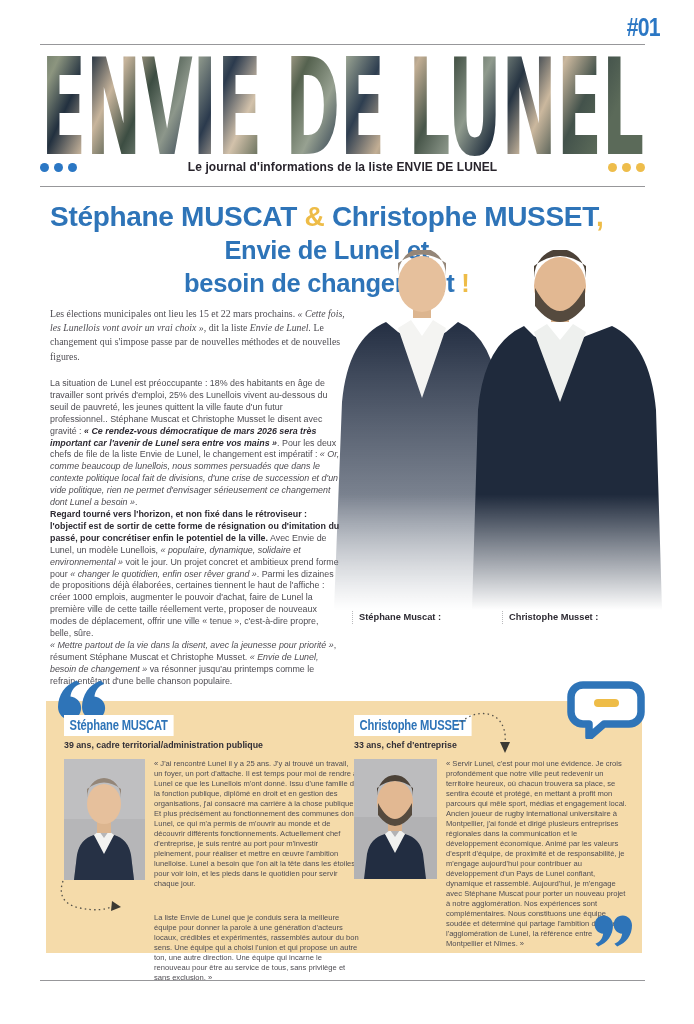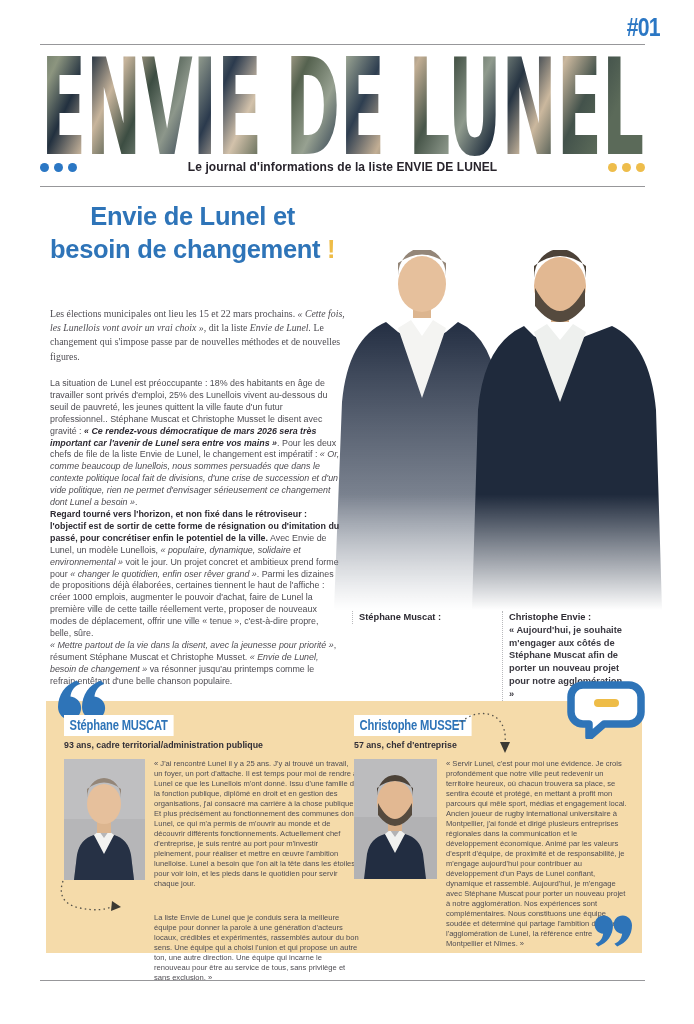--- a/index.html
+++ b/index.html
@@ -118,20 +118,25 @@
     <div class="tagline-text">Le journal d'informations de la liste ENVIE DE LUNEL</div>
     <div class="dots">
       <span class="dot yellow"></span>
         <span class="dot yellow"></span>
         <span class="dot yellow"></span>
     </div>
   </div>
   <div class="rule" id="rule-2"></div>
 
   <div id="headline">
+    <div class="hl1">
+      <span>Stéphane MUSCAT</span>
+      <span class="yellow">&amp;</span>
+      <span>Christophe MUSSET</span><span class="yellow">,</span>
+    </div>
     <div class="hl2">Envie de Lunel et</div>
     <div class="hl2">
       <span>besoin de changement</span>
       <span class="yellow">!</span>
     </div>
   </div>
 
   <p id="intro"><span>Les élections municipales ont lieu les 15 et 22 mars prochains. </span><span class="i">« Cette fois, les Lunellois vont avoir un vrai choix »</span><span>, dit la liste </span><span class="i">Envie de Lunel.</span><span> Le changement qui s'impose passe par de nouvelles méthodes et de nouvelles figures.</span></p>
 
   <svg id="men-photo" viewBox="0 0 340 360" aria-hidden="true">
@@ -172,62 +177,61 @@
   <div id="article">
     <p><span>La situation de Lunel est préoccupante : 18% des habitants en âge de travailler sont privés d'emploi, 25% des Lunellois vivent au-dessous du seuil de pauvreté, les jeunes quittent la ville faute d'un futur professionnel.. Stéphane Muscat et Christophe Musset le disent avec gravité : </span><span class="bi">« Ce rendez-vous démocratique de mars 2026 sera très important car l'avenir de Lunel sera entre vos mains »</span><span>. Pour les deux chefs de file de la liste Envie de Lunel, le changement est impératif : </span><span class="i">« Or, comme beaucoup de lunellois, nous sommes persuadés que dans le contexte politique local fait de divisions, d'une crise de succession et d'un vide politique, rien ne permet d'envisager sérieusement ce changement dont Lunel a besoin »</span><span>.</span></p>
     <p><span class="b">Regard tourné vers l'horizon, et non fixé dans le rétroviseur : l'objectif est de sortir de cette forme de résignation ou d'imitation du passé, pour concrétiser enfin le potentiel de la ville.</span><span> Avec Envie de Lunel, un modèle Lunellois, </span><span class="i">« populaire, dynamique, solidaire et environnemental »</span><span> voit le jour. Un projet concret et ambitieux prend forme pour </span><span class="i">« changer le quotidien, enfin oser rêver grand »</span><span>. Parmi les dizaines de propositions déjà élaborées, certaines tiennent le haut de l'affiche : créer 1000 emplois, augmenter le pouvoir d'achat, faire de Lunel la première ville de cette taille réellement verte, proposer de nouveaux modes de déplacement, offrir une ville « tenue », c'est-à-dire propre, belle, sûre.</span></p>
     <p><span class="i">« Mettre partout de la vie dans la disent, avec la jeunesse pour priorité »</span><span>, résument Stéphane Muscat et Christophe Musset. </span><span class="i">« Envie de Lunel, besoin de changement »</span><span> va résonner jusqu'au printemps comme le refrain entêtant d'une belle chanson populaire.</span></p>
   </div>
 
   <div class="caption" id="caption-stephane">
     <div class="cap-name">Stéphane Muscat :</div>
   </div>
   <div class="caption" id="caption-christophe">
-    <div class="cap-name">Christophe Envie :</div>
-    <div class="cap-text">« Aujourd'hui, je souhaite m'engager aux côtés de Stéphane Muscat afin de porter un nouveau projet pour notre agglomération. »</div>
+    <div class="cap-name">Christophe Musset :</div>
   </div>
 
   <section id="panel">
 
     <svg class="deco" id="quote-open" width="48" height="42" viewBox="0 0 54 44" aria-hidden="true">
       <g fill="#2e74b8">
         <path d="M21,0 C8,5 0,16 0,30 c0,8 6,14 13,14 c8,0 13,-6 13,-13 c0,-7 -5,-12 -12,-13 c1,-7 5,-12 11,-14 Z"></path>
         <path d="M49,0 C36,5 28,16 28,30 c0,8 6,14 13,14 c8,0 13,-6 13,-13 c0,-7 -5,-12 -12,-13 c1,-7 5,-12 11,-14 Z" transform="translate(-1,0)"></path>
       </g>
     </svg>
 
     <svg class="deco" id="bubble-icon" width="80" height="58" viewBox="0 0 80 58" aria-hidden="true">
       <path d="M17,4 h46 a12,12 0 0 1 12,12 v15 a12,12 0 0 1 -12,12 h-25 l-15,13 v-13 h-6 a12,12 0 0 1 -12,-12 v-15 a12,12 0 0 1 12,-12 z" fill="#ffffff" stroke="#2e74b8" stroke-width="7.5" stroke-linejoin="round"></path>
       <rect x="28" y="18" width="25" height="8" rx="4" fill="#eebc47"></rect>
     </svg>
 
     <div class="profile" id="profile-stephane">
       <div class="chip">Stéphane MUSCAT</div>
-      <div class="prof-sub">93 ans, cadre territorial/administration publique</div>
+      <div class="prof-sub">39 ans, cadre territorial/administration publique</div>
       <div class="prof-row">
         <svg class="portrait" width="81" height="121" viewBox="0 0 81 121" aria-hidden="true">
           <rect width="81" height="121" fill="#b6b6b8"></rect>
           <rect width="81" height="60" fill="#bfbfc1"></rect>
           <path d="M10,121 L13,96 Q16,80 30,76 L40,88 L50,76 Q64,80 67,96 L70,121 Z" fill="#26314566"></path>
           <path d="M10,121 L13,96 Q16,80 30,76 L40,88 L50,76 Q64,80 67,96 L70,121 Z" fill="#263145"></path>
           <path d="M30,76 L40,95 L50,76 L45,72 L40,79 L35,72 Z" fill="#f3f3f1"></path>
           <rect x="33" y="60" width="14" height="14" fill="#dcb58f"></rect>
           <ellipse cx="40" cy="45" rx="17" ry="20" fill="#e6c09c"></ellipse>
           <path d="M23,39 A17,20 0 0 1 57,39 L57,30 Q40,17 23,30 Z" fill="#948678"></path>
         </svg>
         <div class="prof-text">
           <p>« J'ai rencontré Lunel il y a 25 ans. J'y ai trouvé un travail, un foyer, un port d'attache. Il est temps pour moi de rendre à Lunel ce que les Lunellois m'ont donné. Issu d'une famille de la fonction publique, diplômé en droit et en gestion des organisations, j'ai consacré ma carrière à la chose publique. Et plus précisément au fonctionnement des communes dont Lunel, ce qui m'a permis de m'ouvrir au monde et de découvrir différents fonctionnements. Actuellement chef d'entreprise, je suis rentré au port pour m'investir pleinement, pour réaliser et mettre en œuvre l'ambition lunelloise. Lunel a besoin que l'on ait la tête dans les étoiles pour voir loin, et les pieds dans le quotidien pour servir chaque jour.</p>
           <p>La liste Envie de Lunel que je conduis sera la meilleure équipe pour donner la parole à une génération d'acteurs locaux, crédibles et expérimentés, rassemblés autour du bon sens. Une équipe qui a choisi l'union et qui propose un autre ton, une autre direction. Une équipe qui incarne le renouveau pour être au service de tous, sans privilège et sans exclusion. »</p>
         </div>
       </div>
     </div>
 
     <div class="profile" id="profile-christophe">
       <div class="chip">Christophe MUSSET</div>
-      <div class="prof-sub">57 ans, chef d'entreprise</div>
+      <div class="prof-sub">33 ans, chef d'entreprise</div>
       <div class="prof-row">
         <svg class="portrait" width="83" height="120" viewBox="0 0 83 120" aria-hidden="true">
           <rect width="83" height="120" fill="#b2b2b4"></rect>
           <rect width="83" height="58" fill="#bcbcbe"></rect>
           <path d="M10,120 L13,95 Q16,79 31,75 L41,87 L51,75 Q66,79 69,95 L72,120 Z" fill="#222d41"></path>
           <path d="M31,75 L41,94 L51,75 L46,71 L41,78 L36,71 Z" fill="#f0f1ef"></path>
           <rect x="34" y="58" width="14" height="14" fill="#d8b08a"></rect>
           <ellipse cx="41" cy="43" rx="18" ry="21" fill="#e2b892"></ellipse>
           <path d="M23,37 A18,21 0 0 1 59,37 L59,29 Q41,15 23,29 Z" fill="#4c4238"></path>
           <path d="M24,44 Q41,76 58,44 L58,56 Q41,78 24,56 Z" fill="#554a3e"></path>

